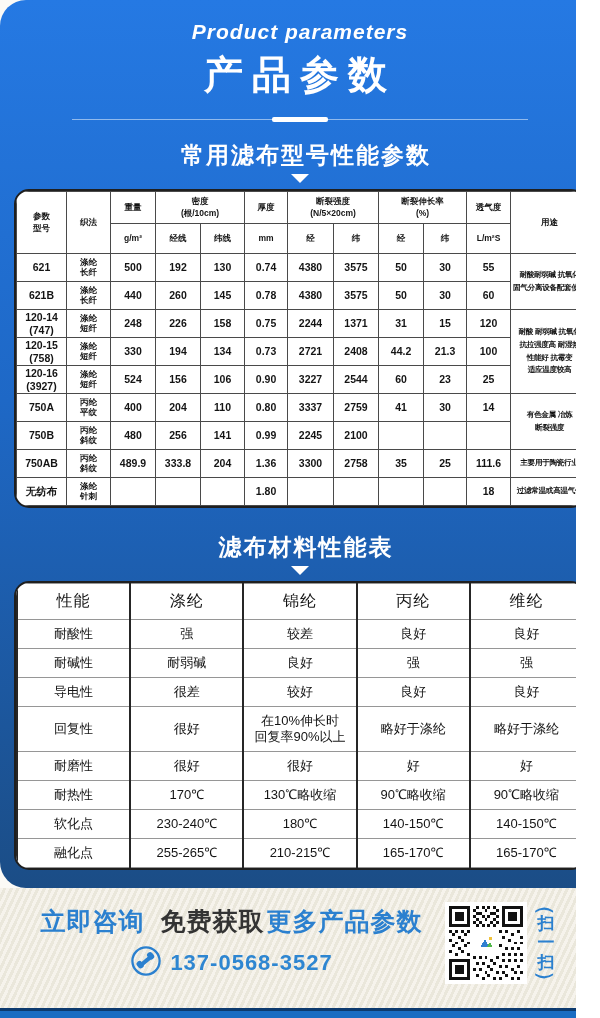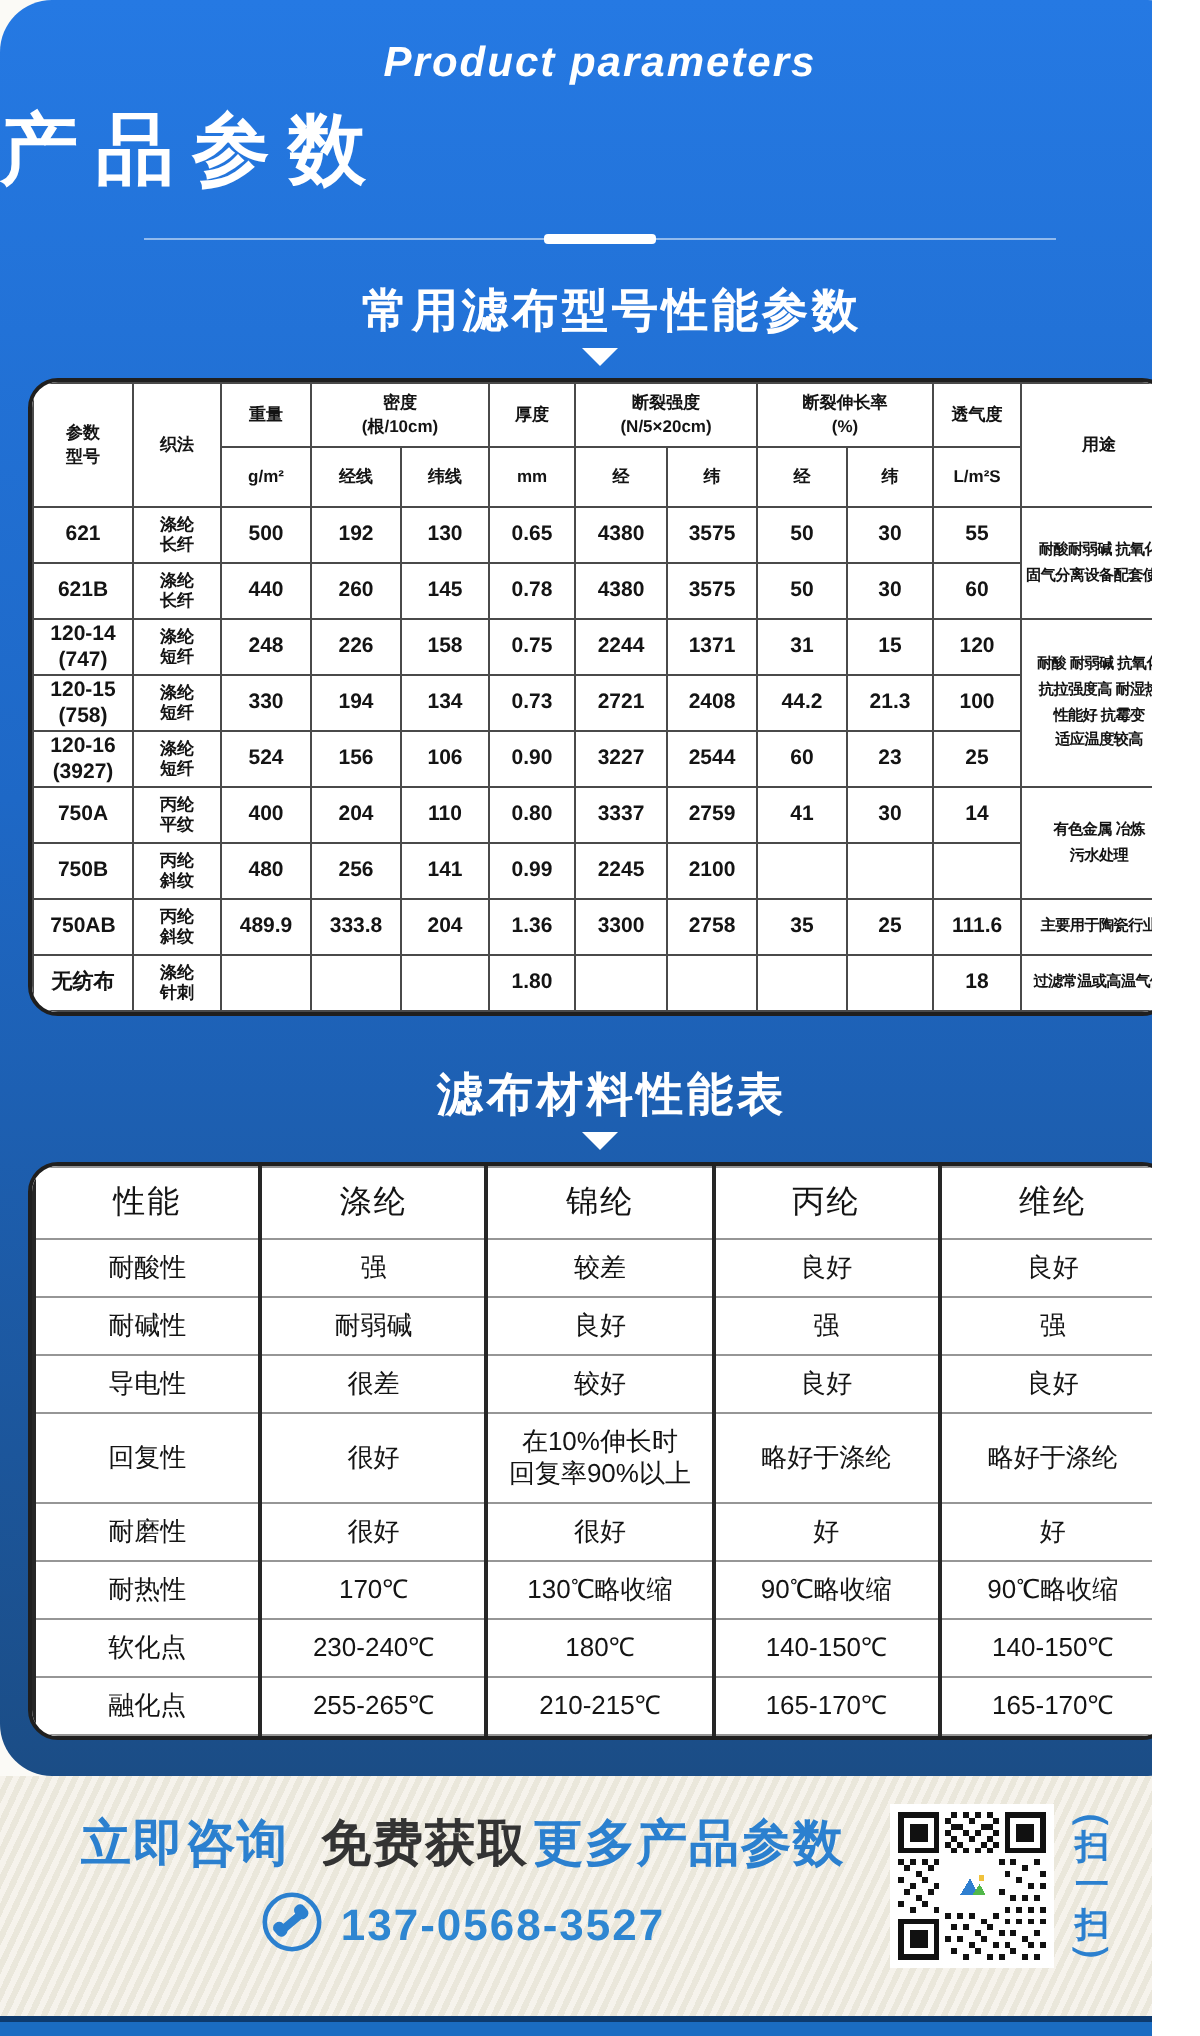--- a/index.html
+++ b/index.html
@@ -5,21 +5,21 @@
   * { box-sizing: border-box; margin: 0; padding: 0; }
   body { font-family: "Liberation Sans", sans-serif; background:#fff; }
   .page { position: relative; width: 576px; height: 1018px; background: #fbfaf6; overflow: hidden; }
 
   .blue-card { position: absolute; top: 0; left: 0; width: 600px; height: 888px;
     border-radius: 26px;
     background: linear-gradient(180deg, #2579e3 0%, #1e68c6 45%, #1b4d86 100%); }
 
   .eyebrow { padding-top: 20px; text-align: center; color: #fff; font-size: 21px;
     font-weight: bold; font-style: italic; letter-spacing: 1px; }
-  .main-title { color: #fff; font-size: 39px; font-weight: bold;
+  .main-title { text-align: center; color: #fff; font-size: 39px; font-weight: bold;
     letter-spacing: 9px; margin-top: 4px; }
 
   .divider { position: relative; width: 456px; margin: 15px auto 0; height: 5px; }
   .divider .line { position: absolute; top: 2px; left: 0; right: 0; height: 1px; background: rgba(255,255,255,.5); }
   .divider .bar { position: absolute; top: 0; left: 50%; transform: translateX(-50%);
     width: 56px; height: 5px; background: #fff; border-radius: 2px; }
 
   .section-title { margin-top: 18px; text-align: center; color: #fff; font-weight: bold;
     font-size: 23px; letter-spacing: 2px; padding-left: 12px; }
   .tri { width: 0; height: 0; border-left: 9px solid transparent; border-right: 9px solid transparent;
@@ -123,21 +123,21 @@
           </tr>
         </thead>
         <tbody>
           <tr>
             <td>621</td>
             <td class="weave">涤纶
 长纤</td>
             <td>500</td>
             <td>192</td>
             <td>130</td>
-            <td>0.65</td>
+            <td>0.74</td>
             <td>4380</td>
             <td>3575</td>
             <td>50</td>
             <td>30</td>
             <td>55</td>
             <td class="usage" rowspan="2">耐酸耐弱碱 抗氧化
 固气分离设备配套使用</td>
           </tr>
           <tr>
             <td>621B</td>
@@ -209,21 +209,21 @@
             <td>400</td>
             <td>204</td>
             <td>110</td>
             <td>0.80</td>
             <td>3337</td>
             <td>2759</td>
             <td>41</td>
             <td>30</td>
             <td>14</td>
             <td class="usage" rowspan="2">有色金属 冶炼
-污水处理</td>
+断裂强度</td>
           </tr>
           <tr>
             <td>750B</td>
             <td class="weave">丙纶
 斜纹</td>
             <td>480</td>
             <td>256</td>
             <td>141</td>
             <td>0.99</td>
             <td>2245</td>

